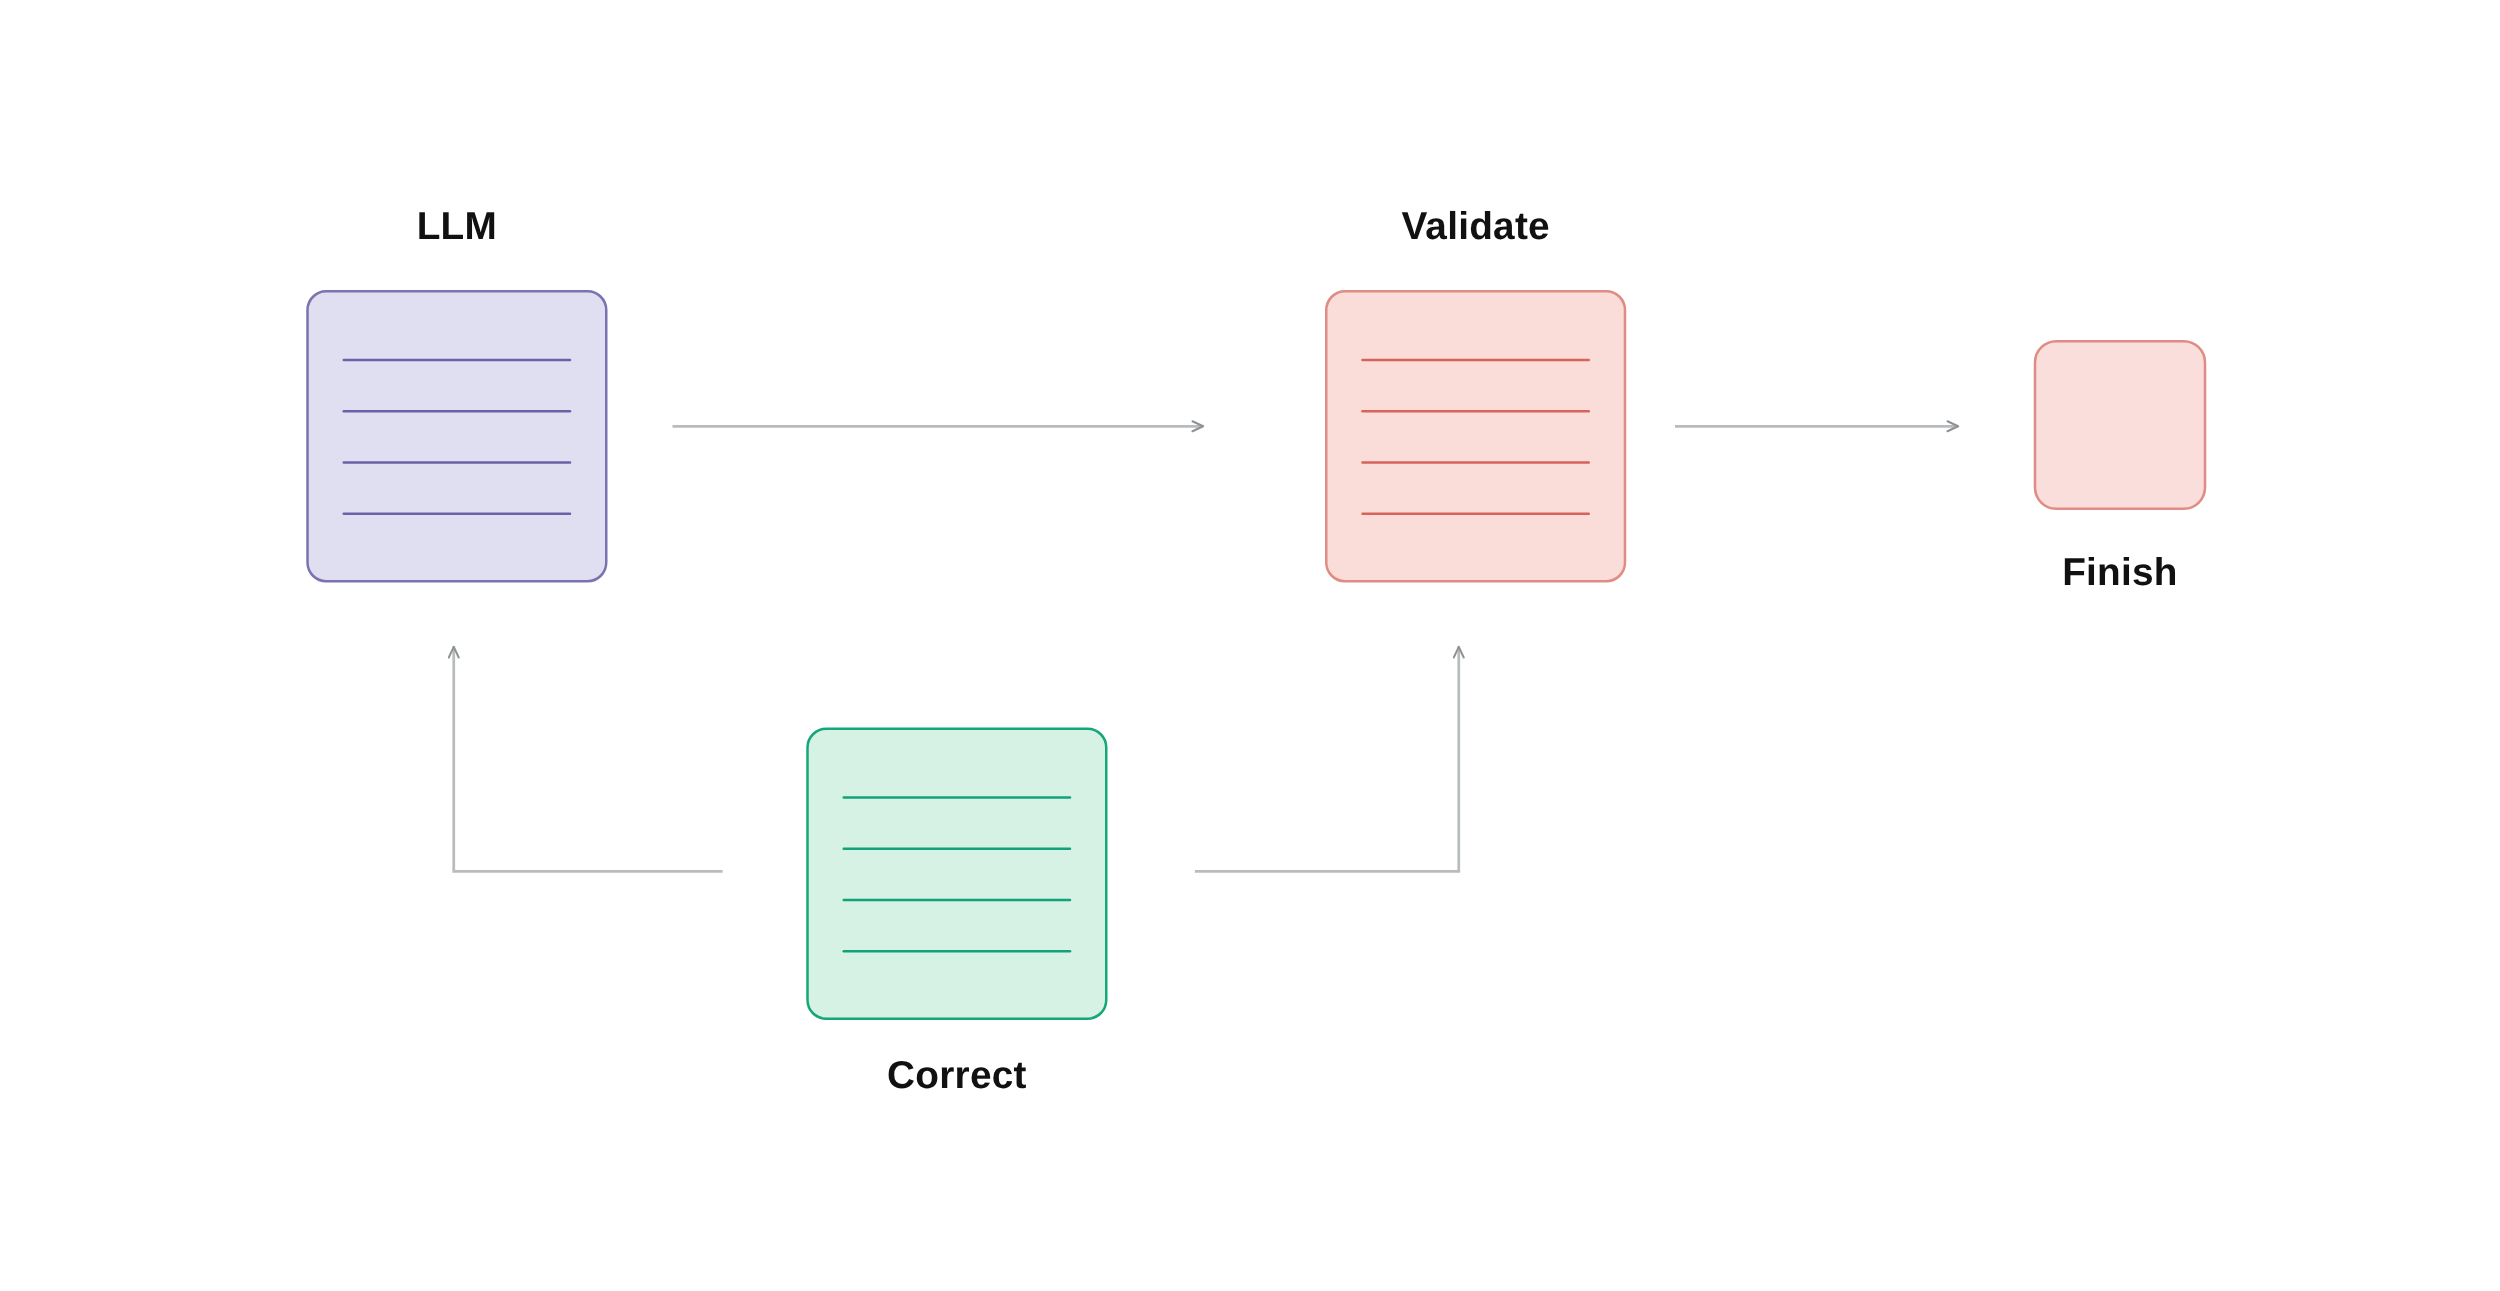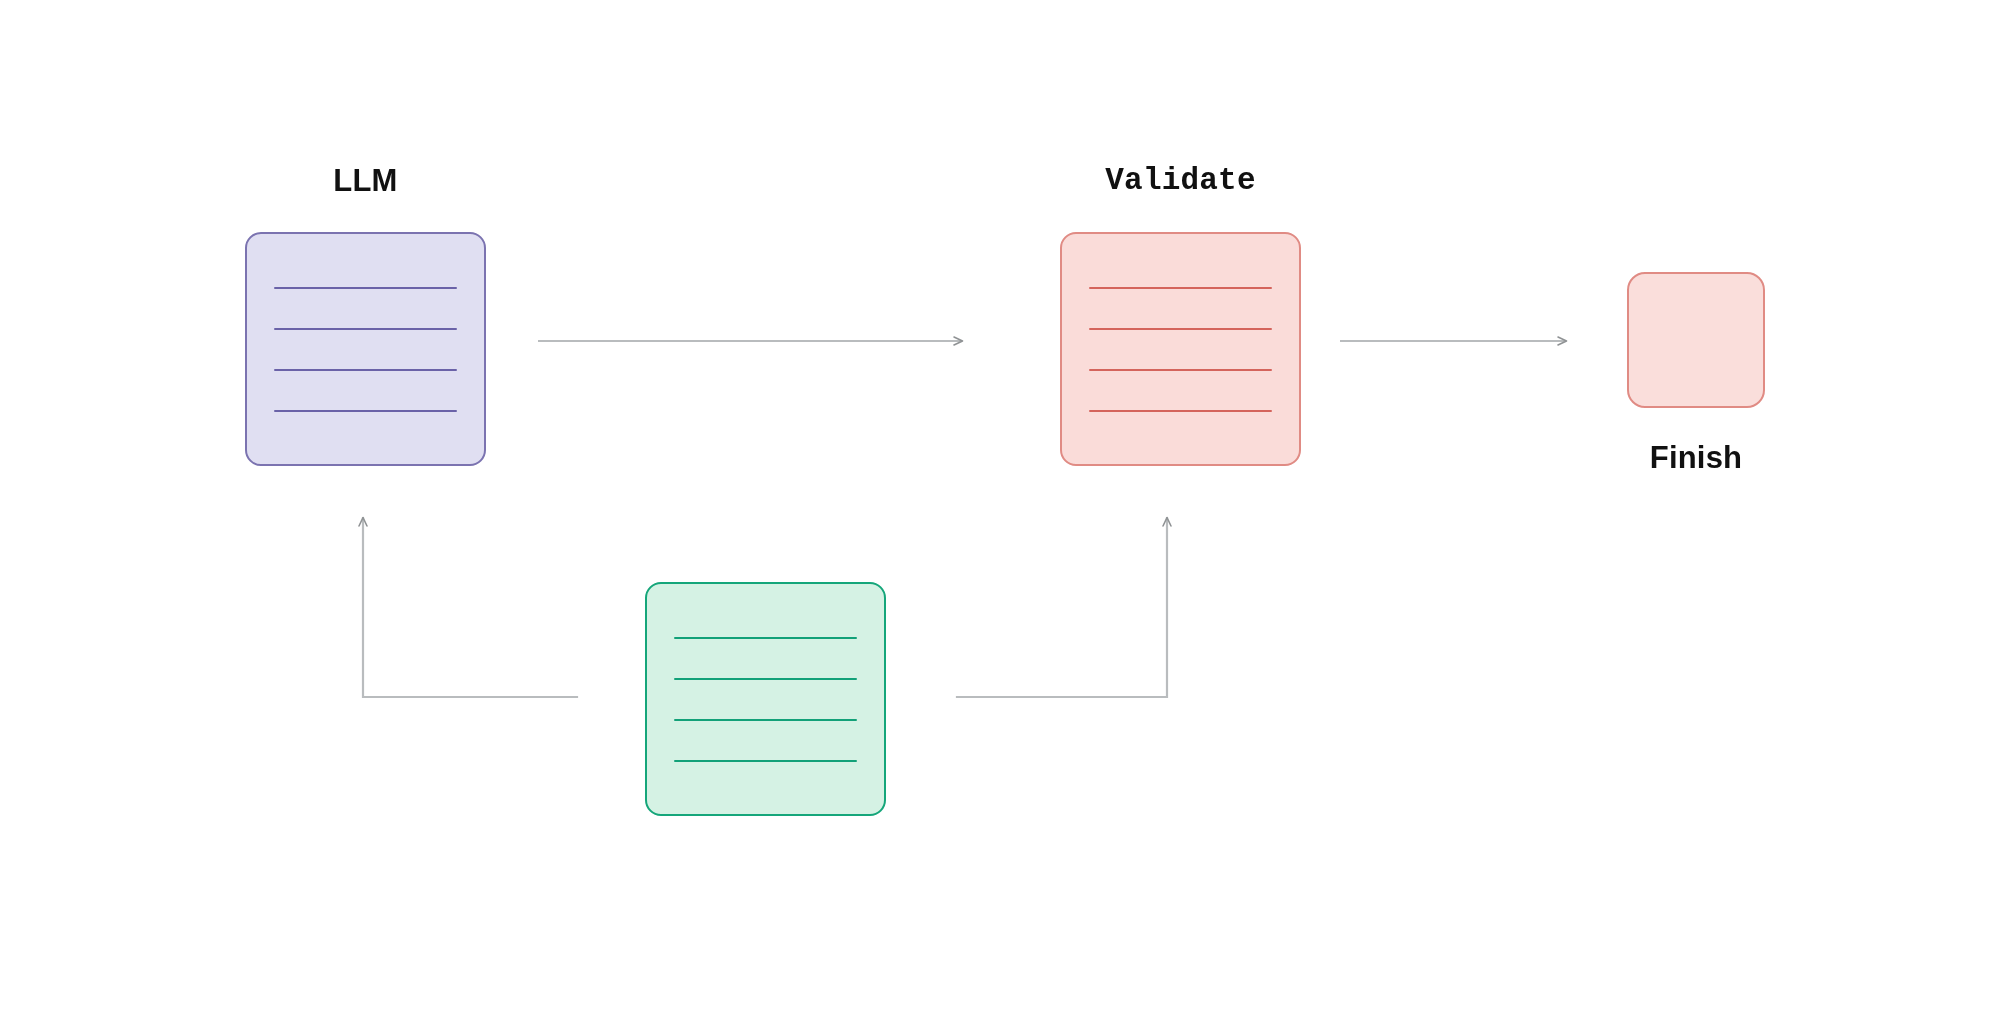--- a/index.html
+++ b/index.html
@@ -80,21 +80,20 @@
     width: 241px;
     height: 234px;
     background: #fadcd9;
     border-color: #e08b84;
   }
   #node-validate .node-line { background: #d4645c; }
   #label-validate {
     left: 1060px;
     top: 163px;
     width: 241px;
-    font-family: Liberation Mono, monospace;
   }
   
   #node-finish {
     left: 1627px;
     top: 272px;
     width: 138px;
     height: 136px;
     background: #fadedb;
     border-color: #e08b84;
     border-radius: 18px;
@@ -174,14 +173,15 @@
   <div class="node-label" id="label-finish">Finish</div>
 
   <div class="node" id="node-correct">
     <div class="node-lines">
       <div class="node-line"></div>
       <div class="node-line"></div>
       <div class="node-line"></div>
       <div class="node-line"></div>
     </div>
   </div>
+  <div class="node-label" id="label-correct">Correct</div>
 
 </div>
 
 </body></html>

